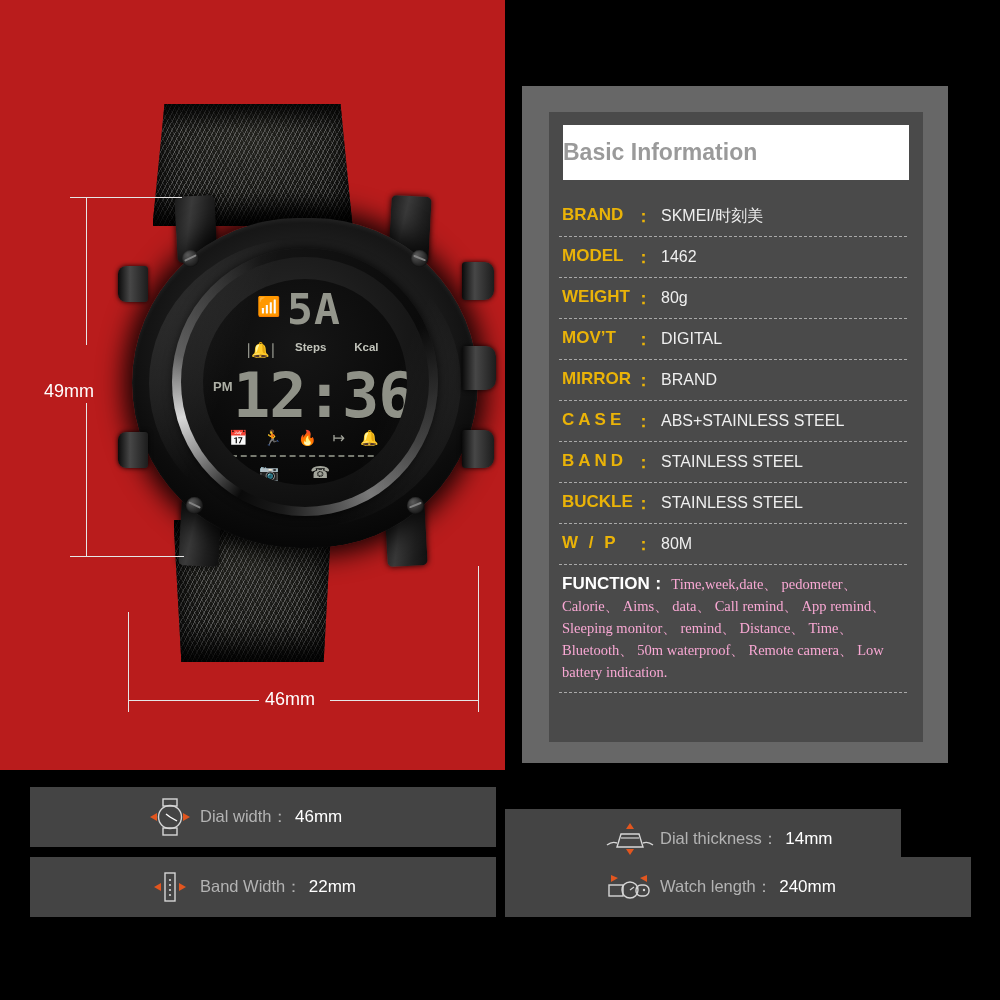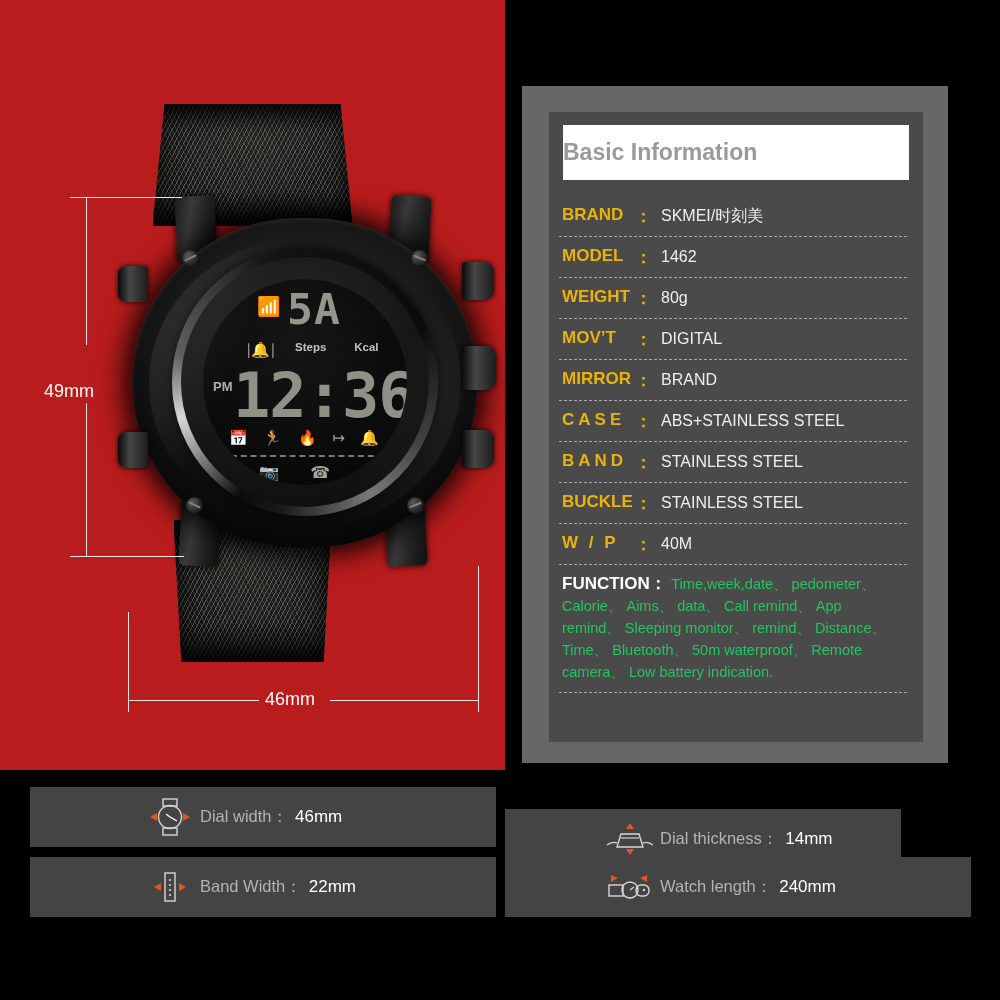--- a/index.html
+++ b/index.html
@@ -116,21 +116,21 @@
   #spec-header-title{font-size:23px;font-weight:700;color:#9a9a9a;}
   #spec-rows{position:absolute;left:10px;top:84px;width:348px;}
   .spec-row{border-bottom:1px dashed #a9a9a9;height:41px;display:flex;align-items:center;
     padding-left:3px;box-sizing:border-box;}
   .spec-key{font-size:17px;font-weight:700;color:#eab308;width:90px;flex:none;
     display:flex;justify-content:space-between;}
   .spec-key .k-colon{font-weight:700;}
   .spec-val{font-size:16px;color:#efefef;margin-left:9px;}
   #spec-func{border-bottom:1px dashed #a9a9a9;padding:7px 3px 9px 3px;}
   #spec-func-head{font-size:17px;font-weight:700;color:#fff;display:inline;}
-  #spec-func-body{font-size:14.5px;color:#22c55e;line-height:22px;}
+  #spec-func-body{font-size:14.5px;color:#f9a8d4;line-height:22px;font-family:Liberation Serif, serif;}
 
   
   .info-bar{position:absolute;height:60px;background:#444;display:flex;align-items:center;}
   #bar-dial-width{left:30px;top:787px;width:466px;}
   #bar-band-width{left:30px;top:857px;width:466px;}
   #bar-dial-thickness{left:505px;top:809px;width:396px;}
   #bar-watch-length{left:505px;top:857px;width:466px;}
   .info-icon{width:60px;flex:none;display:flex;align-items:center;justify-content:center;color:#d6d6d6;}
   .info-label{font-size:16.5px;color:#b3b3b3;}
   .info-value{font-size:17px;color:#fff;margin-left:7px;font-weight:400;}
@@ -279,21 +279,21 @@
           <span>BUCKLE</span>
             <span class="k-colon">：</span>
         </span>
         <span class="spec-val">STAINLESS STEEL</span>
       </div>
       <div class="spec-row">
         <span class="spec-key">
           <span style="letter-spacing:3px">W / P</span>
             <span class="k-colon">：</span>
         </span>
-        <span class="spec-val">40M</span>
+        <span class="spec-val">80M</span>
       </div>
 
       <div id="spec-func">
         <span id="spec-func-head">FUNCTION：</span>
         <span id="spec-func-body">Time,week,date、 pedometer、 Calorie、 Aims、 data、 Call remind、 App remind、 Sleeping monitor、 remind、 Distance、 Time、 Bluetooth、 50m waterproof、 Remote camera、 Low battery indication.</span>
       </div>
     </div>
 
   </div>
 </div>

